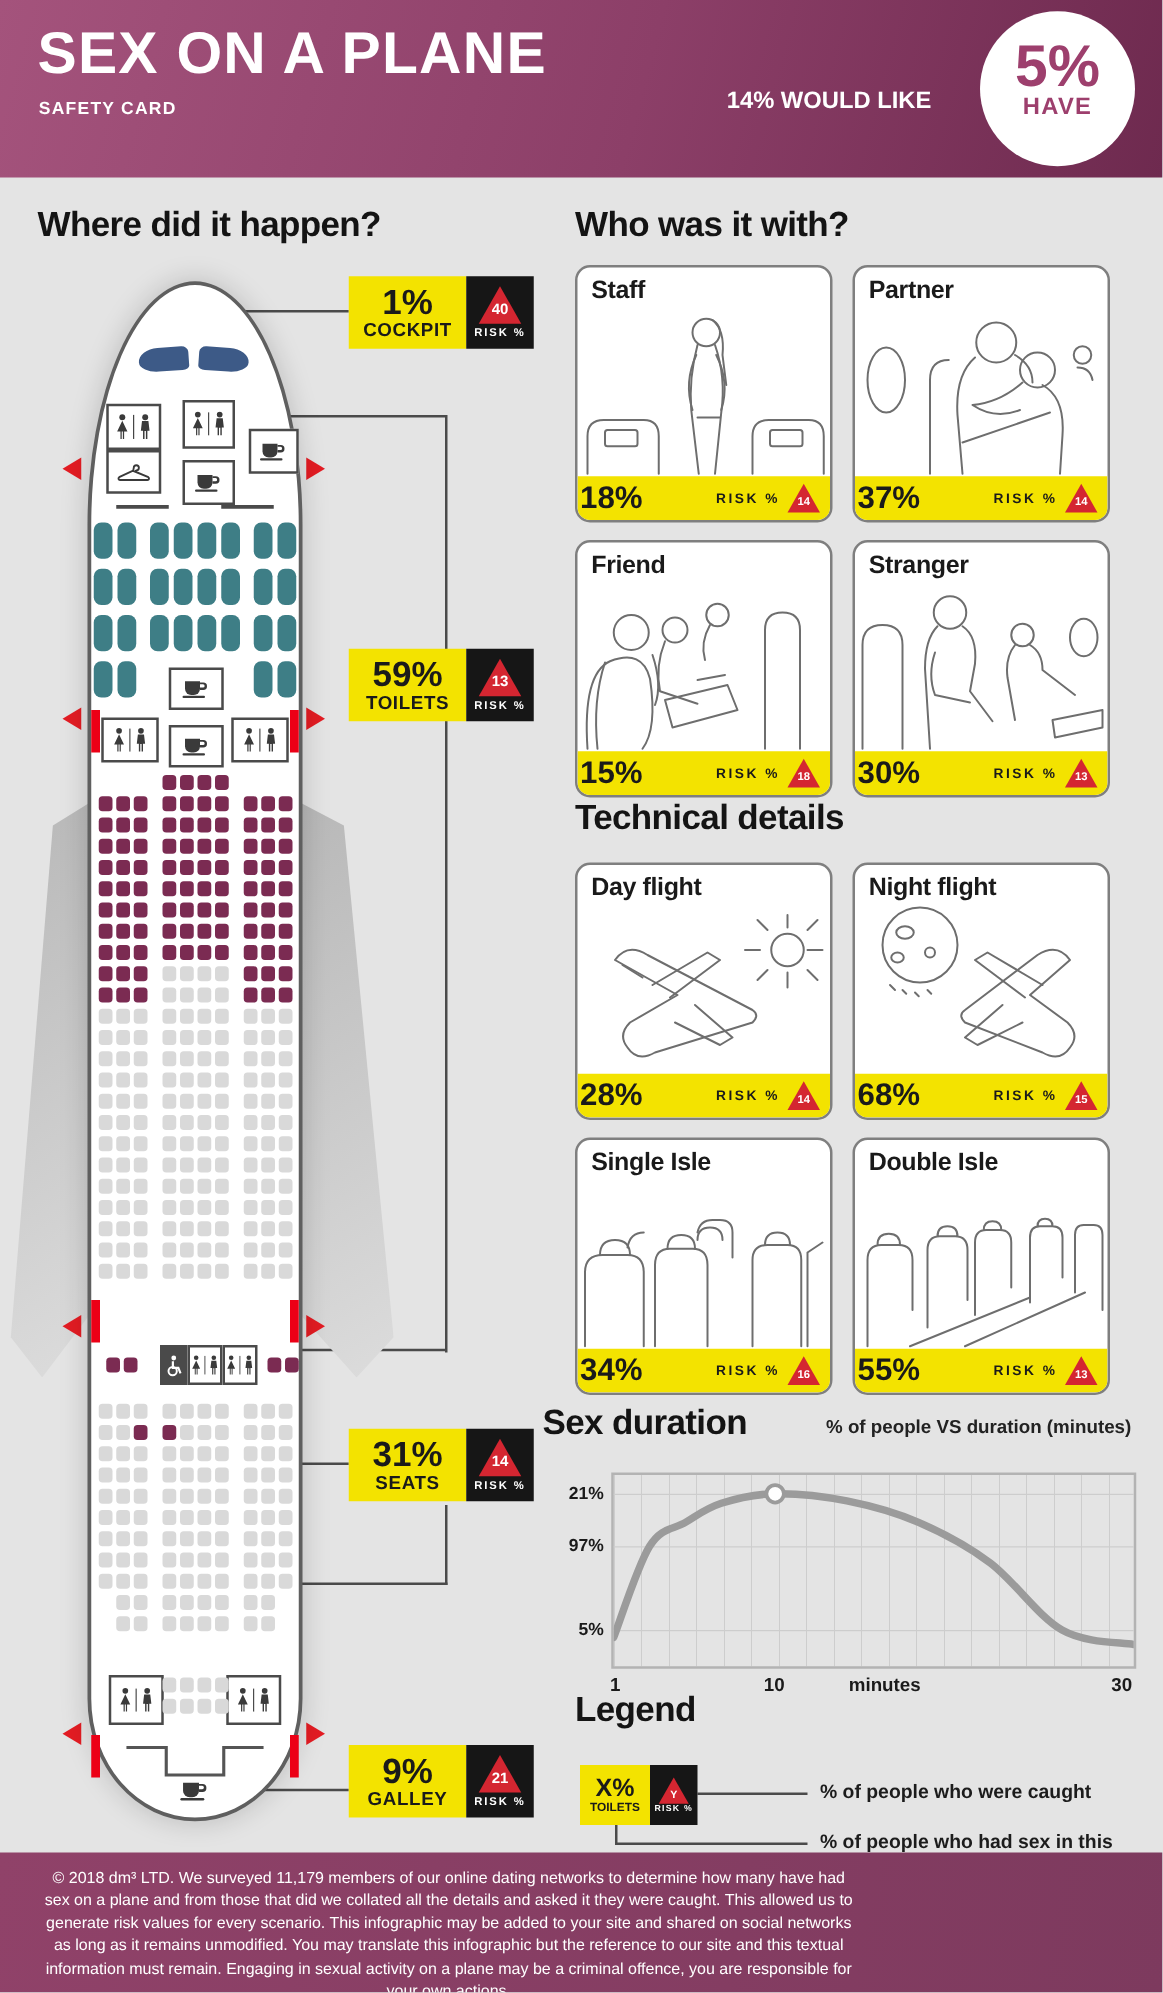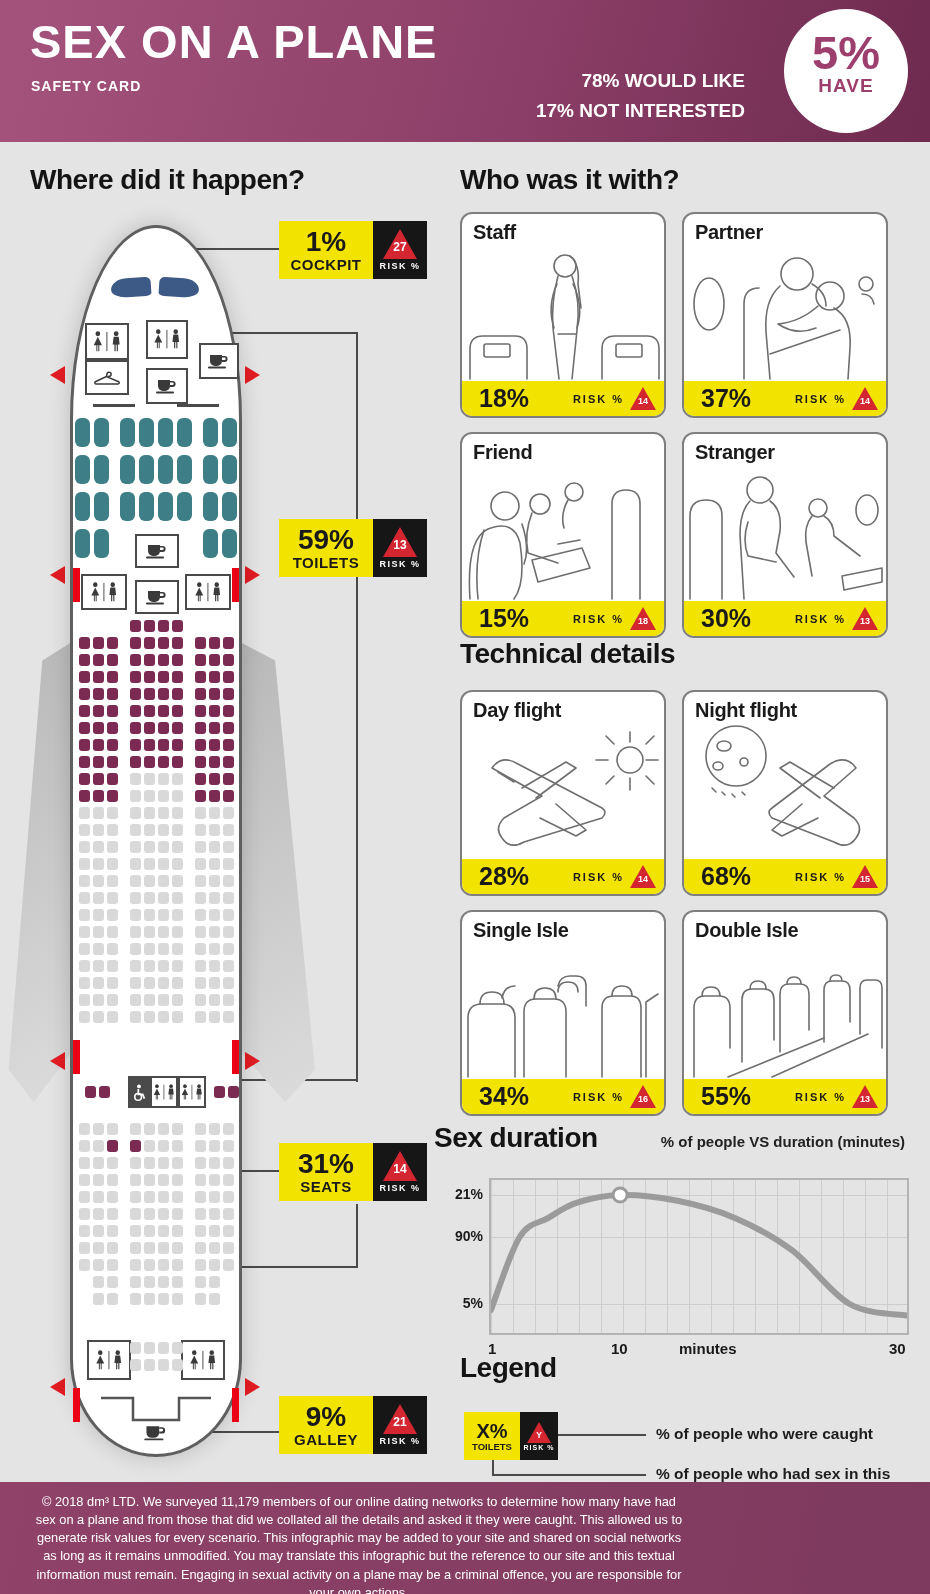--- a/index.html
+++ b/index.html
@@ -71,21 +71,21 @@
   .tri i{position:absolute;left:-9px;top:11px;width:18px;text-align:center;font-style:normal;color:#fff;font-size:12px;font-weight:700}
   .co-risk-word{color:#fff;font-size:9px;font-weight:700;letter-spacing:1.5px;margin-top:2px}
 
   
   .cards{position:absolute;display:flex;flex-wrap:wrap;width:445px}
   .card{width:206px;height:206px;background:#fff;border:2px solid #7f7f7f;border-radius:12px;
         box-sizing:border-box;overflow:hidden;position:relative;margin:0 16px 14px 0}
   .card-title{position:absolute;left:11px;top:7px;font-size:20px;font-weight:700;letter-spacing:-.3px}
   .illus{position:absolute;left:0;top:30px;width:202px;height:138px;stroke:#6e6e6e;fill:none;stroke-width:1.6;stroke-linecap:round;stroke-linejoin:round}
   .card-bar{position:absolute;left:0;bottom:0;width:202px;height:35px;background:#f3e300;display:flex;align-items:center}
-  .card-pct{font-size:25px;font-weight:700;margin-left:17px}
+  .card-pct{font-size:25px;font-weight:700;margin-left:2px}
   .card-risk{margin-left:auto;margin-right:8px;display:flex;align-items:center;gap:6px}
   .risk-word{font-size:11px;font-weight:700;letter-spacing:2px;color:#1a1a1a}
   .tri-sm{position:relative;width:0;height:0;border-left:13px solid transparent;border-right:13px solid transparent;border-bottom:23px solid #d42631}
   .tri-sm i{position:absolute;left:-7px;top:9px;width:14px;text-align:center;font-style:normal;color:#fff;font-size:9px;font-weight:700}
 
   
   .chart-note{position:absolute;font-size:15px;font-weight:700;color:#222}
   .chart{position:absolute;left:489px;top:1178px;width:416px;height:153px;border:2px solid #b3b3b3;box-sizing:content-box;
          background-image:repeating-linear-gradient(90deg,#cdcdcd 0 1px,transparent 1px 22px)}
   .hgrid{position:absolute;left:0;width:416px;height:1px;background:#cdcdcd}
@@ -111,22 +111,21 @@
   .f-brand b{font-weight:700}
   .f-brand span{font-weight:400}
 </style>
 </head>
 <body>
 
 <div class="header">
   <div class="h-title">SEX ON A PLANE</div>
   <div class="h-sub">SAFETY CARD</div>
   <div class="h-stats">
-    <div>78% WOULD LIKE</div>
-    <div>17% NOT INTERESTED</div>
+    <div>14% WOULD LIKE</div>
   </div>
   <div class="h-circle">
     <span class="v">5%</span>
     <span class="l">HAVE</span>
   </div>
 </div>
 
 <div class="sec-h" style="left:30px;top:164px">Where did it happen?</div>
 
 <div class="cline" style="left:158px;top:248px;width:121px;height:2px"></div>
@@ -1017,21 +1016,21 @@
  </div>
 </div>
 
 <div class="callout" style="left:279px;top:221px">
   <div class="co-y">
       <span class="co-pct">1%</span>
       <span class="co-name">COCKPIT</span>
     </div>
   <div class="co-r">
       <div class="tri">
-        <i>27</i>
+        <i>40</i>
       </div>
       <div class="co-risk-word">RISK %</div>
     </div>
 </div>
 <div class="callout" style="left:279px;top:519px">
   <div class="co-y">
       <span class="co-pct">59%</span>
       <span class="co-name">TOILETS</span>
     </div>
   <div class="co-r">
@@ -1255,21 +1254,21 @@
 
 <div class="chart">
   <div class="hgrid" style="top:15px"></div>
   <div class="hgrid" style="top:57px"></div>
   <div class="hgrid" style="top:124px"></div>
   <svg id="curve-svg" width="416" height="153" viewBox="0 0 416 153" style="position:absolute;left:0;top:0">
       <path d="M0,129.8C4.781609195402299,117.66666666666667,19.126436781609193,72.31515151515151,28.689655172413794,57C38.252873563218394,41.68484848484848,47.81609195402299,43.63636363636363,57.37931034482759,37.90909090909091C66.94252873563218,32.18181818181818,74.11494252873564,26.45454545454545,86.06896551724138,22.636363636363633C98.02298850574712,18.818181818181817,112.36781609195401,15.318181818181818,129.10344827586206,15C145.83908045977012,14.681818181818182,167.35632183908046,16.90909090909091,186.48275862068965,20.727272727272727C205.60919540229884,24.545454545454543,224.73563218390802,29.630303030303025,243.8620689655172,37.90909090909091C262.9885057471264,46.18787878787879,282.11494252873564,56.051515151515154,301.2413793103448,70.4C320.367816091954,84.74848484848485,339.4942528735632,113.13333333333334,358.6206896551724,124C377.74712643678157,134.86666666666667,406.4367816091954,133.66666666666666,416,135.6" fill="none" stroke="#9b9b9b" stroke-width="6" stroke-linecap="round"></path>
       <circle cx="129.10344827586206" cy="15" r="7" fill="#fff" stroke="#9b9b9b" stroke-width="3"></circle>
     </svg>
   <div class="ytick" style="left:-42px;top:6px">21%</div>
-  <div class="ytick" style="left:-42px;top:48px">90%</div>
+  <div class="ytick" style="left:-42px;top:48px">97%</div>
   <div class="ytick" style="left:-42px;top:115px">5%</div>
   <div class="xtick" style="left:-3px">1</div>
   <div class="xtick" style="left:120px">10</div>
   <div class="xtick" style="left:188px">minutes</div>
   <div class="xtick" style="left:398px">30</div>
 </div>
 
 <div class="sec-h" style="left:460px;top:1352px">Legend</div>
 
 <div class="lg-badge">

